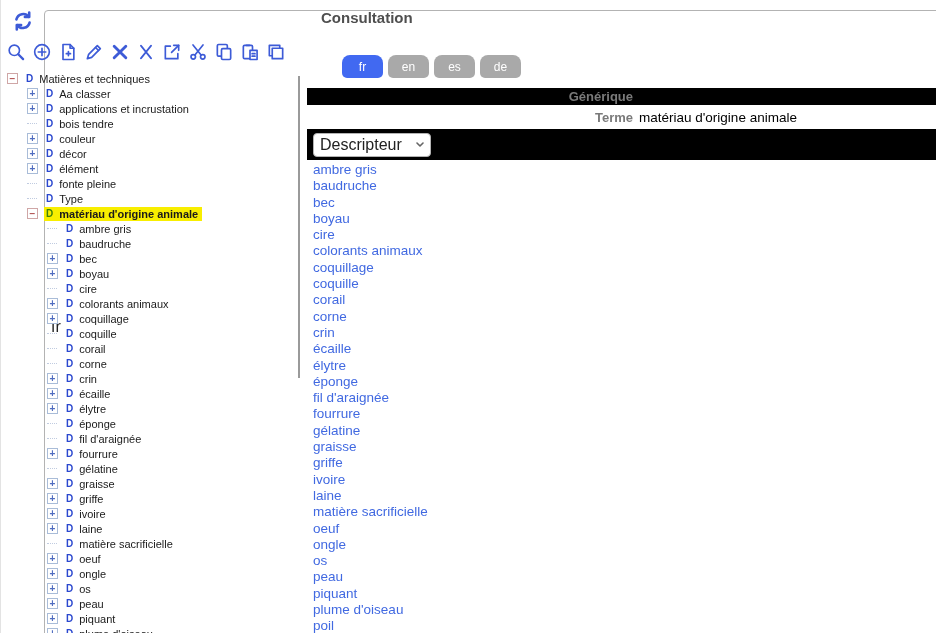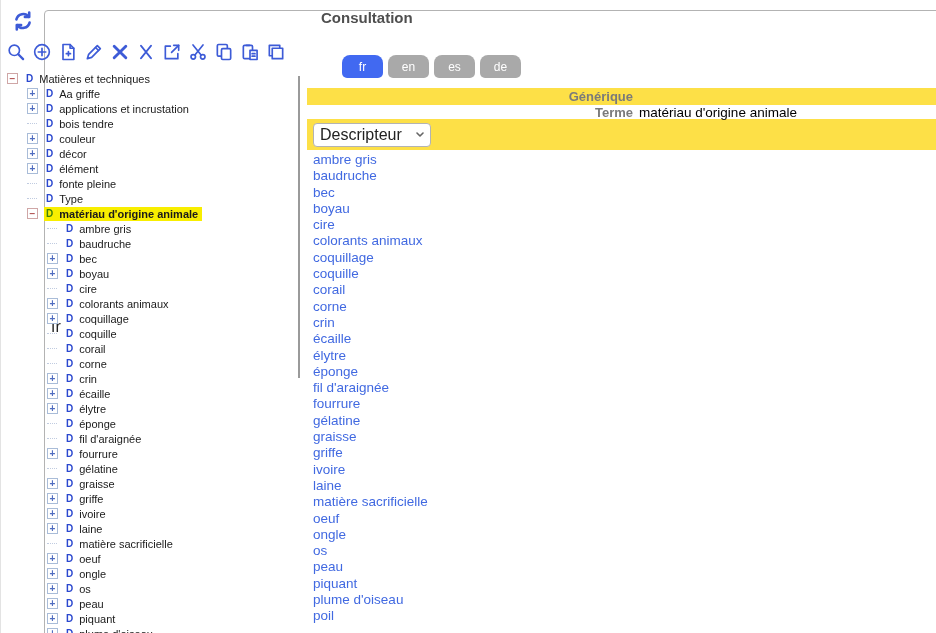--- a/index.html
+++ b/index.html
@@ -33,22 +33,22 @@
   .divider{position:absolute;left:297px;top:76px;width:2px;height:302px;background:#9a9a9a;}
   
   .panel{position:absolute;left:306px;top:0;width:630px;height:633px;}
   .panel-title{position:absolute;left:14px;top:9px;font-size:15px;font-weight:bold;color:#4f4f4f;}
   .tabs{position:absolute;left:35px;top:55px;display:flex;gap:5px;}
   .tab{width:41px;height:23px;border-radius:8px 8px 5px 5px;background:#a9a9a9;color:#fff;font-size:12px;
        display:flex;align-items:center;justify-content:center;cursor:default;}
   .tab.active{background:#4169f1;}
   .form{position:absolute;left:0;top:88px;width:630px;}
   .frow{display:flex;align-items:center;box-sizing:border-box;}
-  .frow.gray{background:#fde047;}
-  .r1{height:16px;} .r2{height:17px;} .r3{height:14px;} .r4{height:31px;}
+  .frow.gray{background:#000000;}
+  .r1{height:16px;} .r2{height:17px;} .r3{height:24px;} .r4{height:31px;}
   .r5{align-items:flex-start;padding-top:2px;}
   .flabel{width:326px;flex:none;text-align:right;font-weight:bold;color:#7a7a7a;font-size:13px;}
   .fvalue{padding-left:6px;font-size:13.5px;color:#000;}
   .type-sel{width:118px;height:24px;margin-left:6px;}
   .spec-list{padding-left:6px;}
   .spec-list a{display:block;color:#4169e1;font-size:13.5px;line-height:16.3px;text-decoration:none;}
 </style>
 </head>
 <body>
 
@@ -145,21 +145,21 @@
     <span class="hl">
         <span class="dletter">D</span>
         <span class="tlabel">Matières et techniques</span>
       </span>
   </div>
     <div class="tree-row" style="padding-left: 24px;">
     <span class="exp">+</span>
 
     <span class="hl">
         <span class="dletter">D</span>
-        <span class="tlabel">Aa griffe</span>
+        <span class="tlabel">Aa classer</span>
       </span>
   </div>
     <div class="tree-row" style="padding-left: 24px;">
     <span class="exp">+</span>
 
     <span class="hl">
         <span class="dletter">D</span>
         <span class="tlabel">applications et incrustation</span>
       </span>
   </div>

